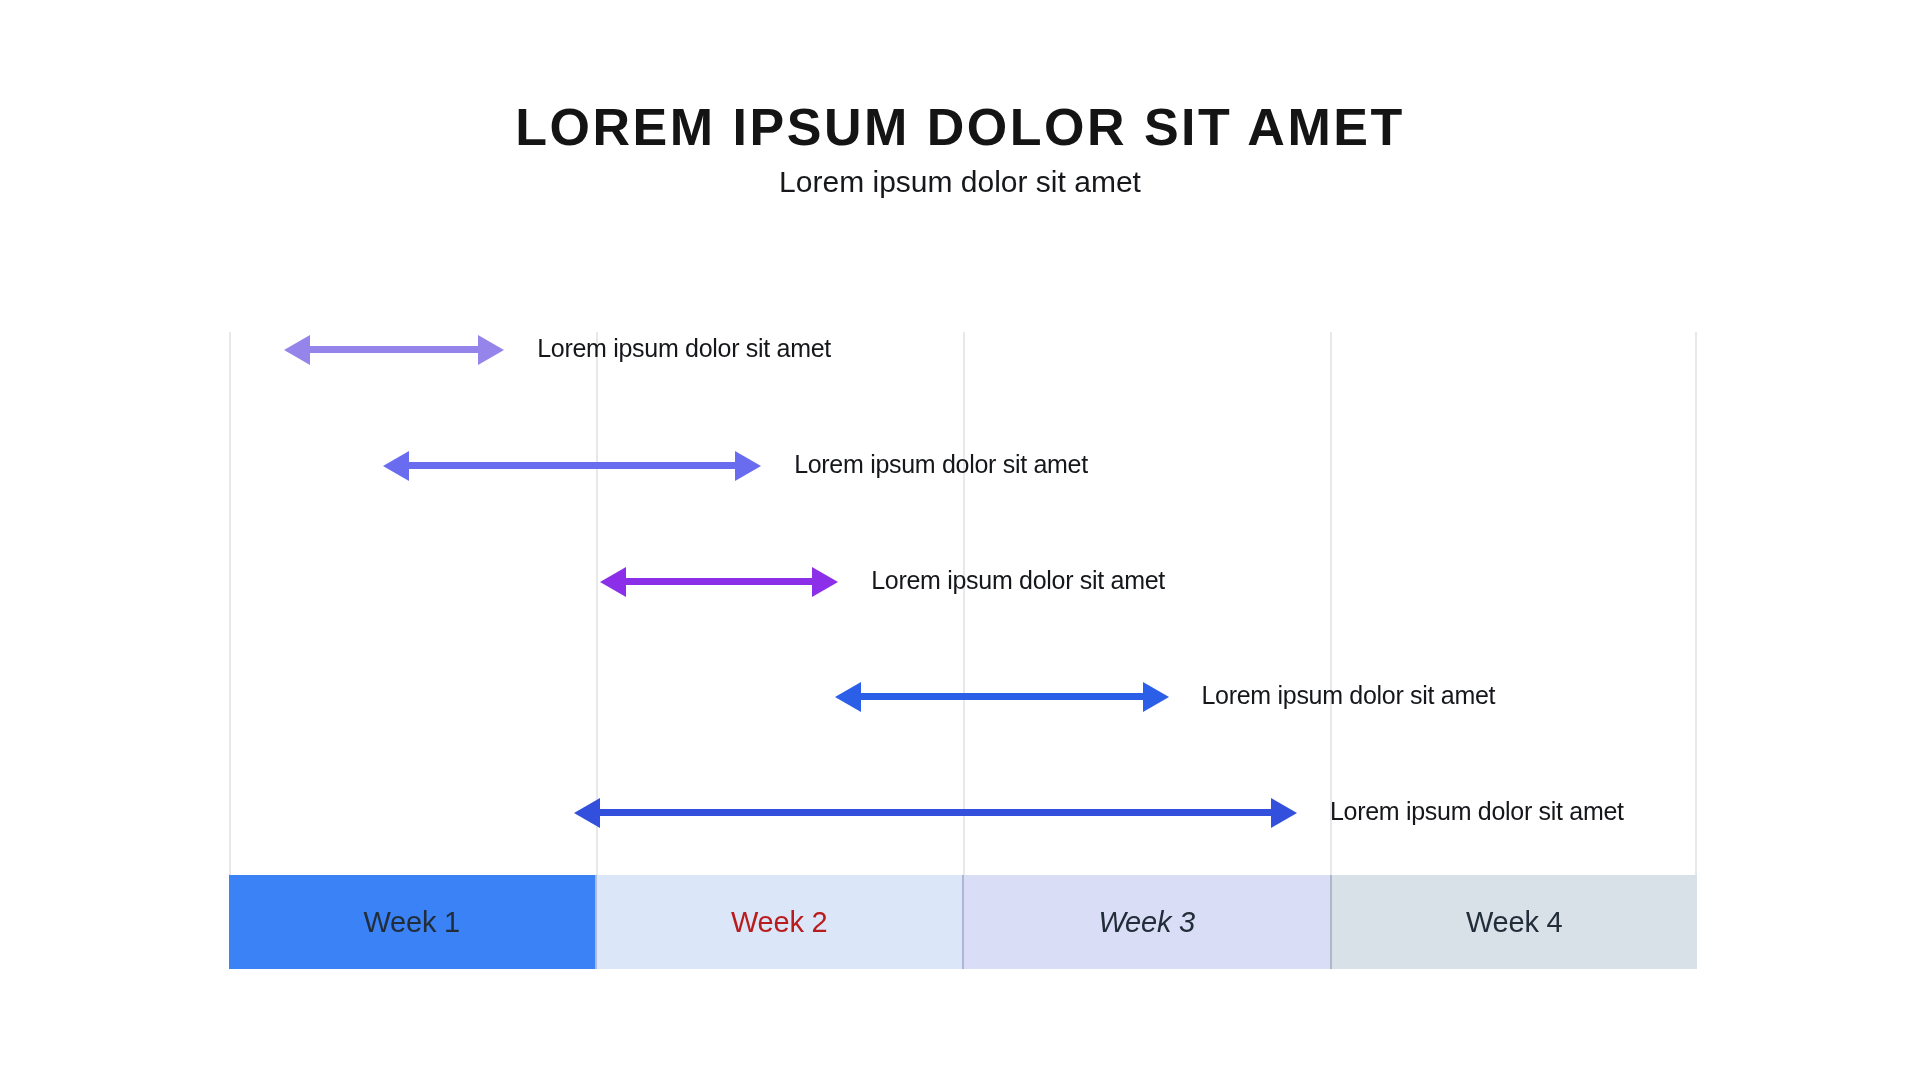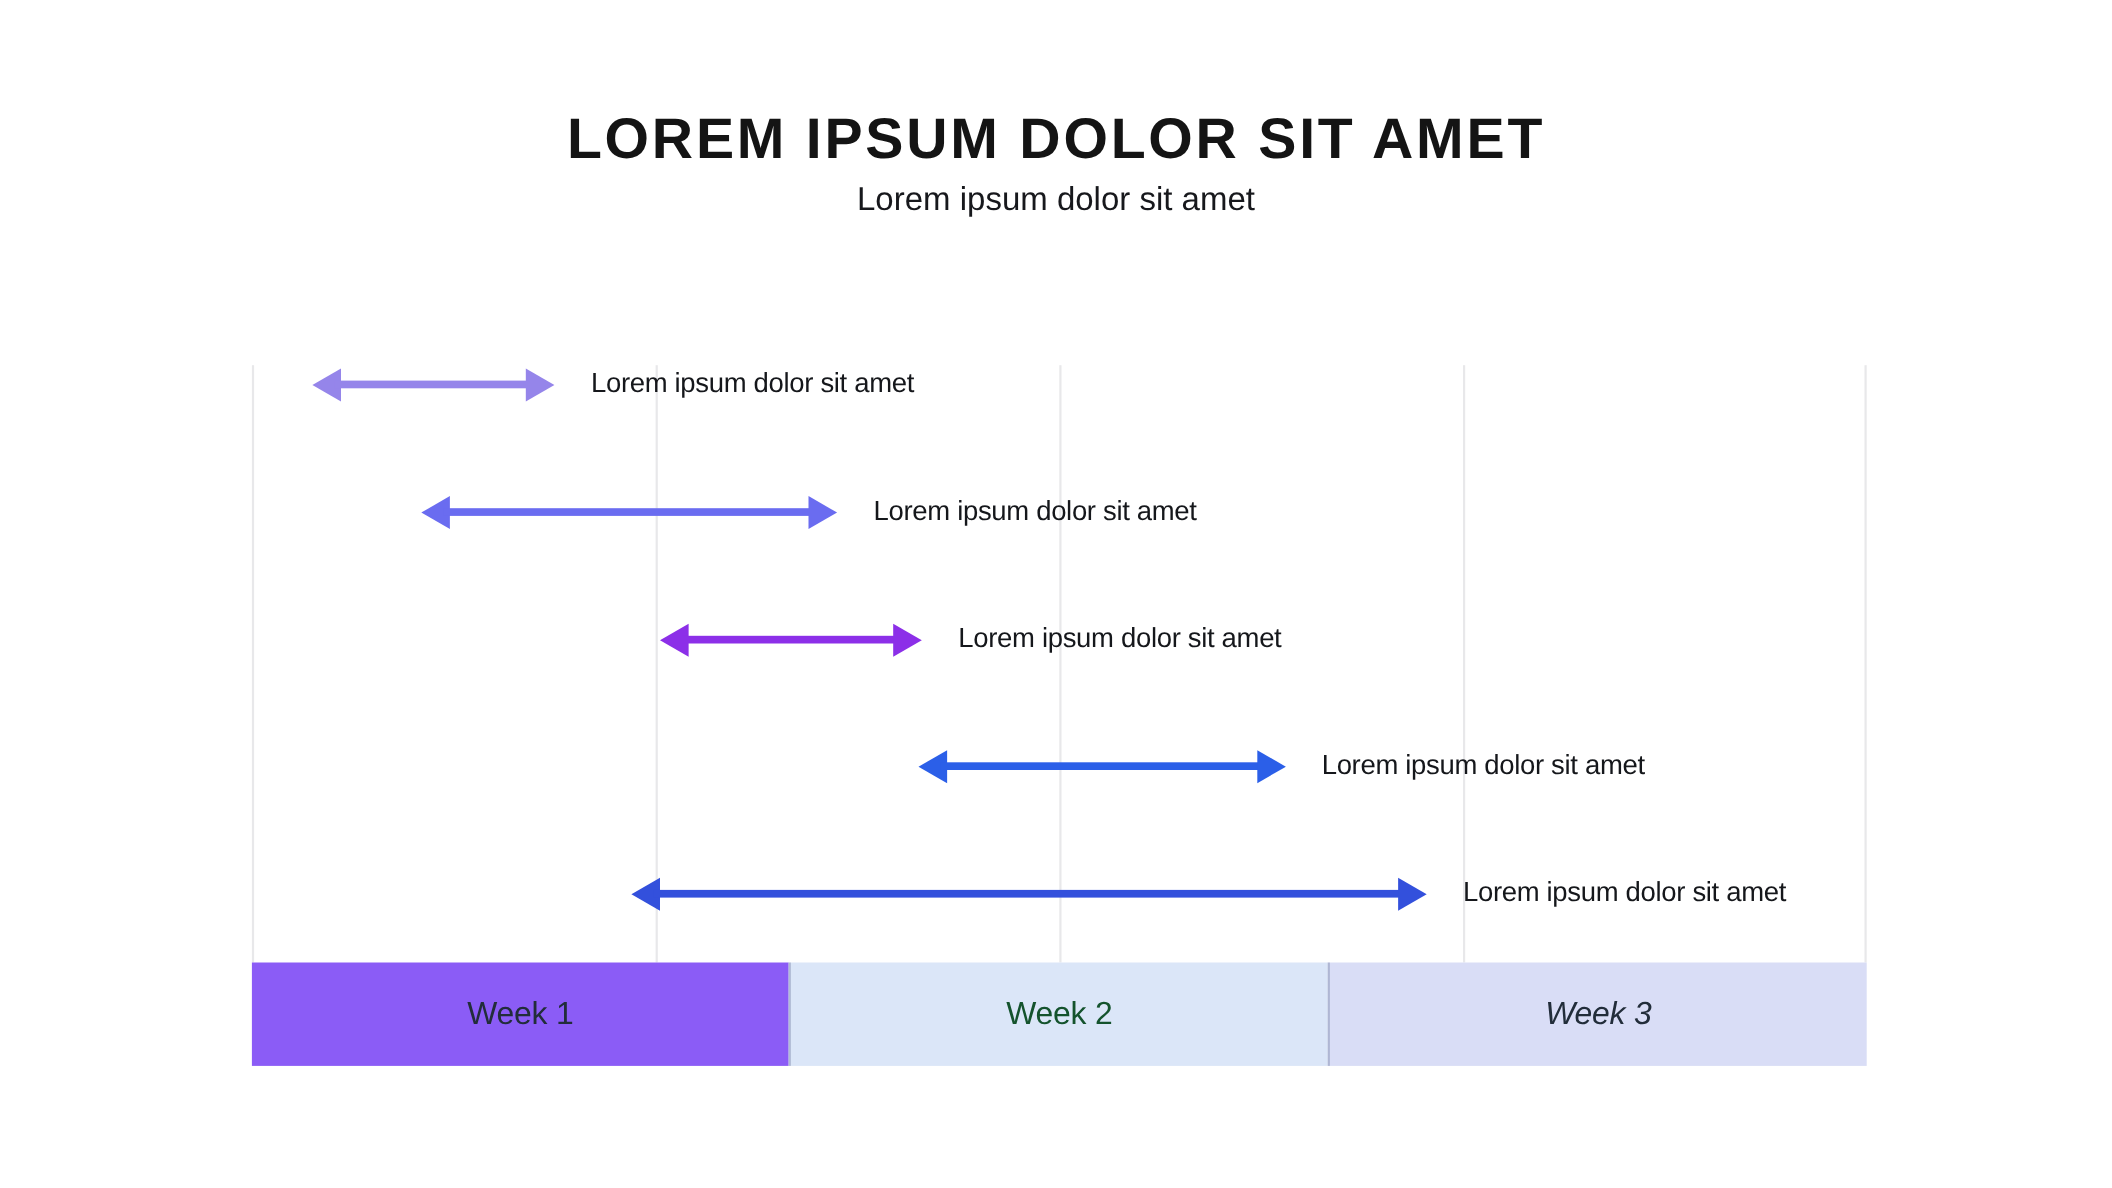--- a/index.html
+++ b/index.html
@@ -96,23 +96,26 @@
   <div class="task-row" style="top: 463px;">
     <div class="task-arrow" style="left: 344.98px; width: 722.99px;">
       <div class="head head-left" style="border-right-color: rgb(51, 80, 220);"></div>
       <div class="task-shaft" style="background: rgb(51, 80, 220);"></div>
       <div class="head head-right" style="border-left-color: rgb(51, 80, 220);"></div>
     </div>
     <span class="task-label" style="left: 1100.97px; color: rgb(21, 23, 27);">Lorem ipsum dolor sit amet</span>
   </div>
 
   <div class="week-band">
-    <div class="week-cell" style="background: #8b5cf6;">
+    <div class="week-cell" style="background: #3b82f6;">
       <span class="week-label" style="color: rgb(34, 45, 58);">Week 1</span>
     </div>
     <div class="week-cell" style="background: rgb(219, 230, 248);">
-      <span class="week-label" style="color: #14532d;">Week 2</span>
+      <span class="week-label" style="color: #b91c1c;">Week 2</span>
     </div>
     <div class="week-cell" style="background: rgb(217, 221, 246); font-style: italic;">
       <span class="week-label" style="color: rgb(34, 45, 58);">Week 3</span>
+    </div>
+    <div class="week-cell" style="background: rgb(216, 224, 232);">
+      <span class="week-label" style="color: rgb(34, 45, 58);">Week 4</span>
     </div>
   </div>
 </div>
 
 </body></html>

